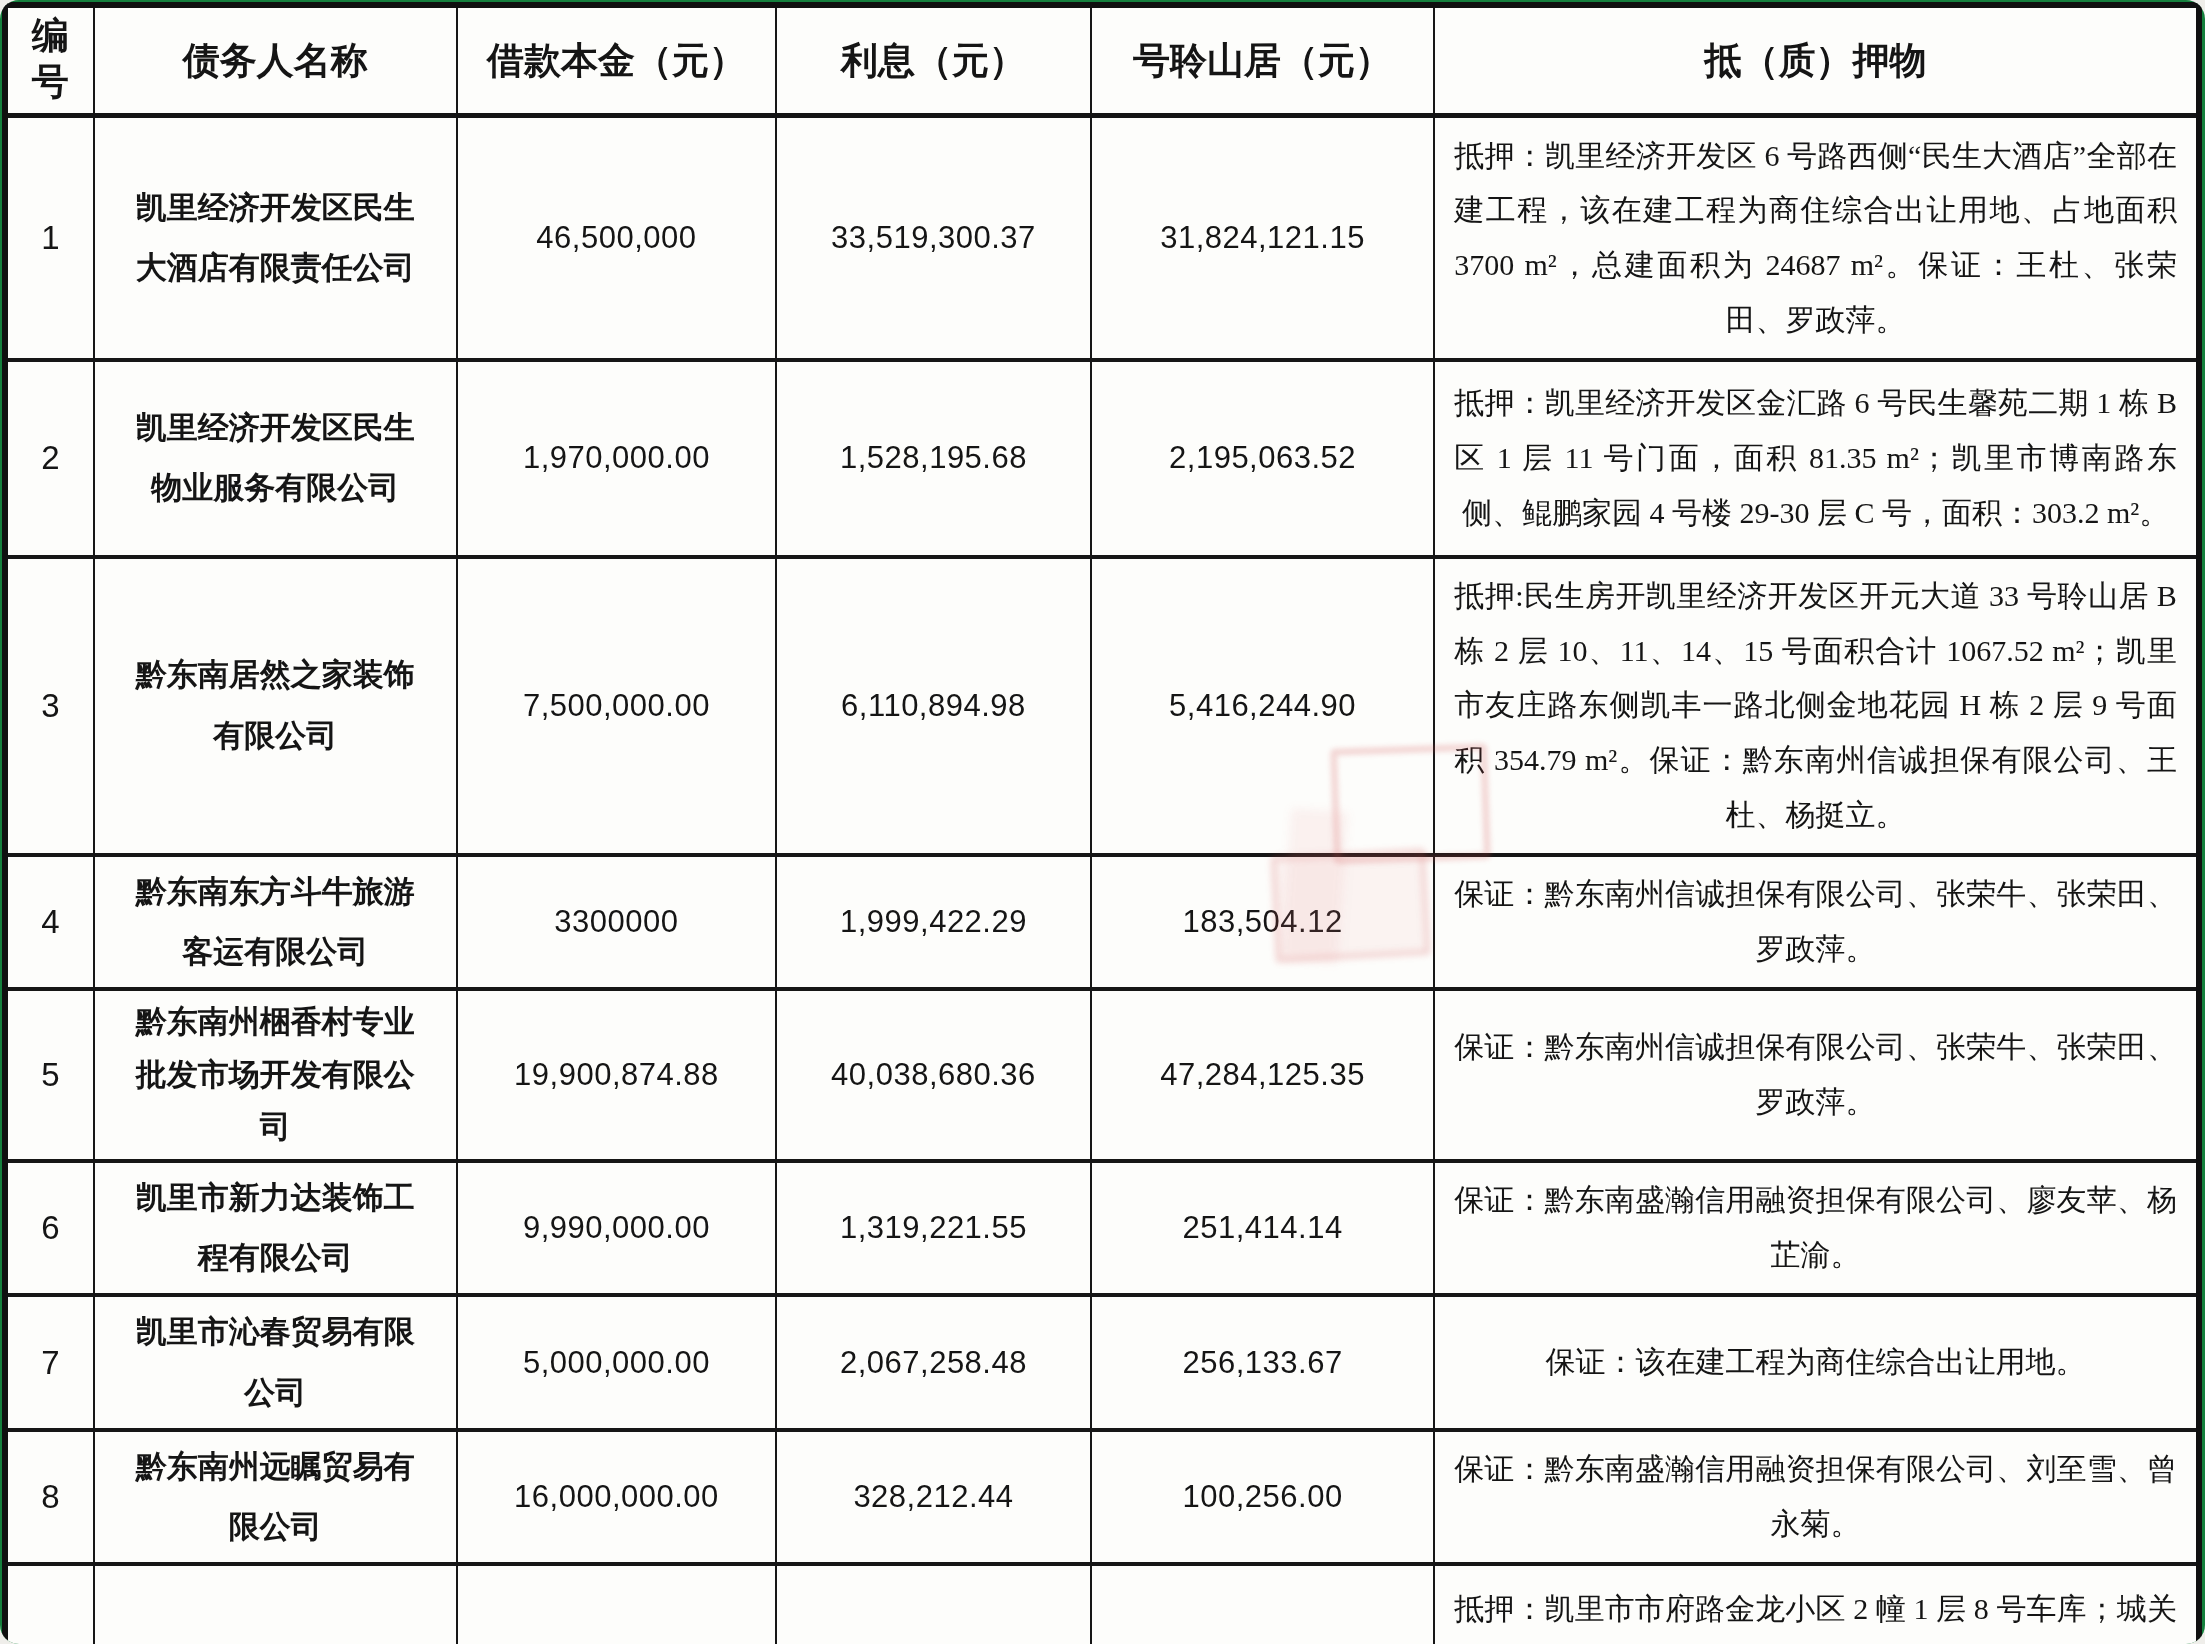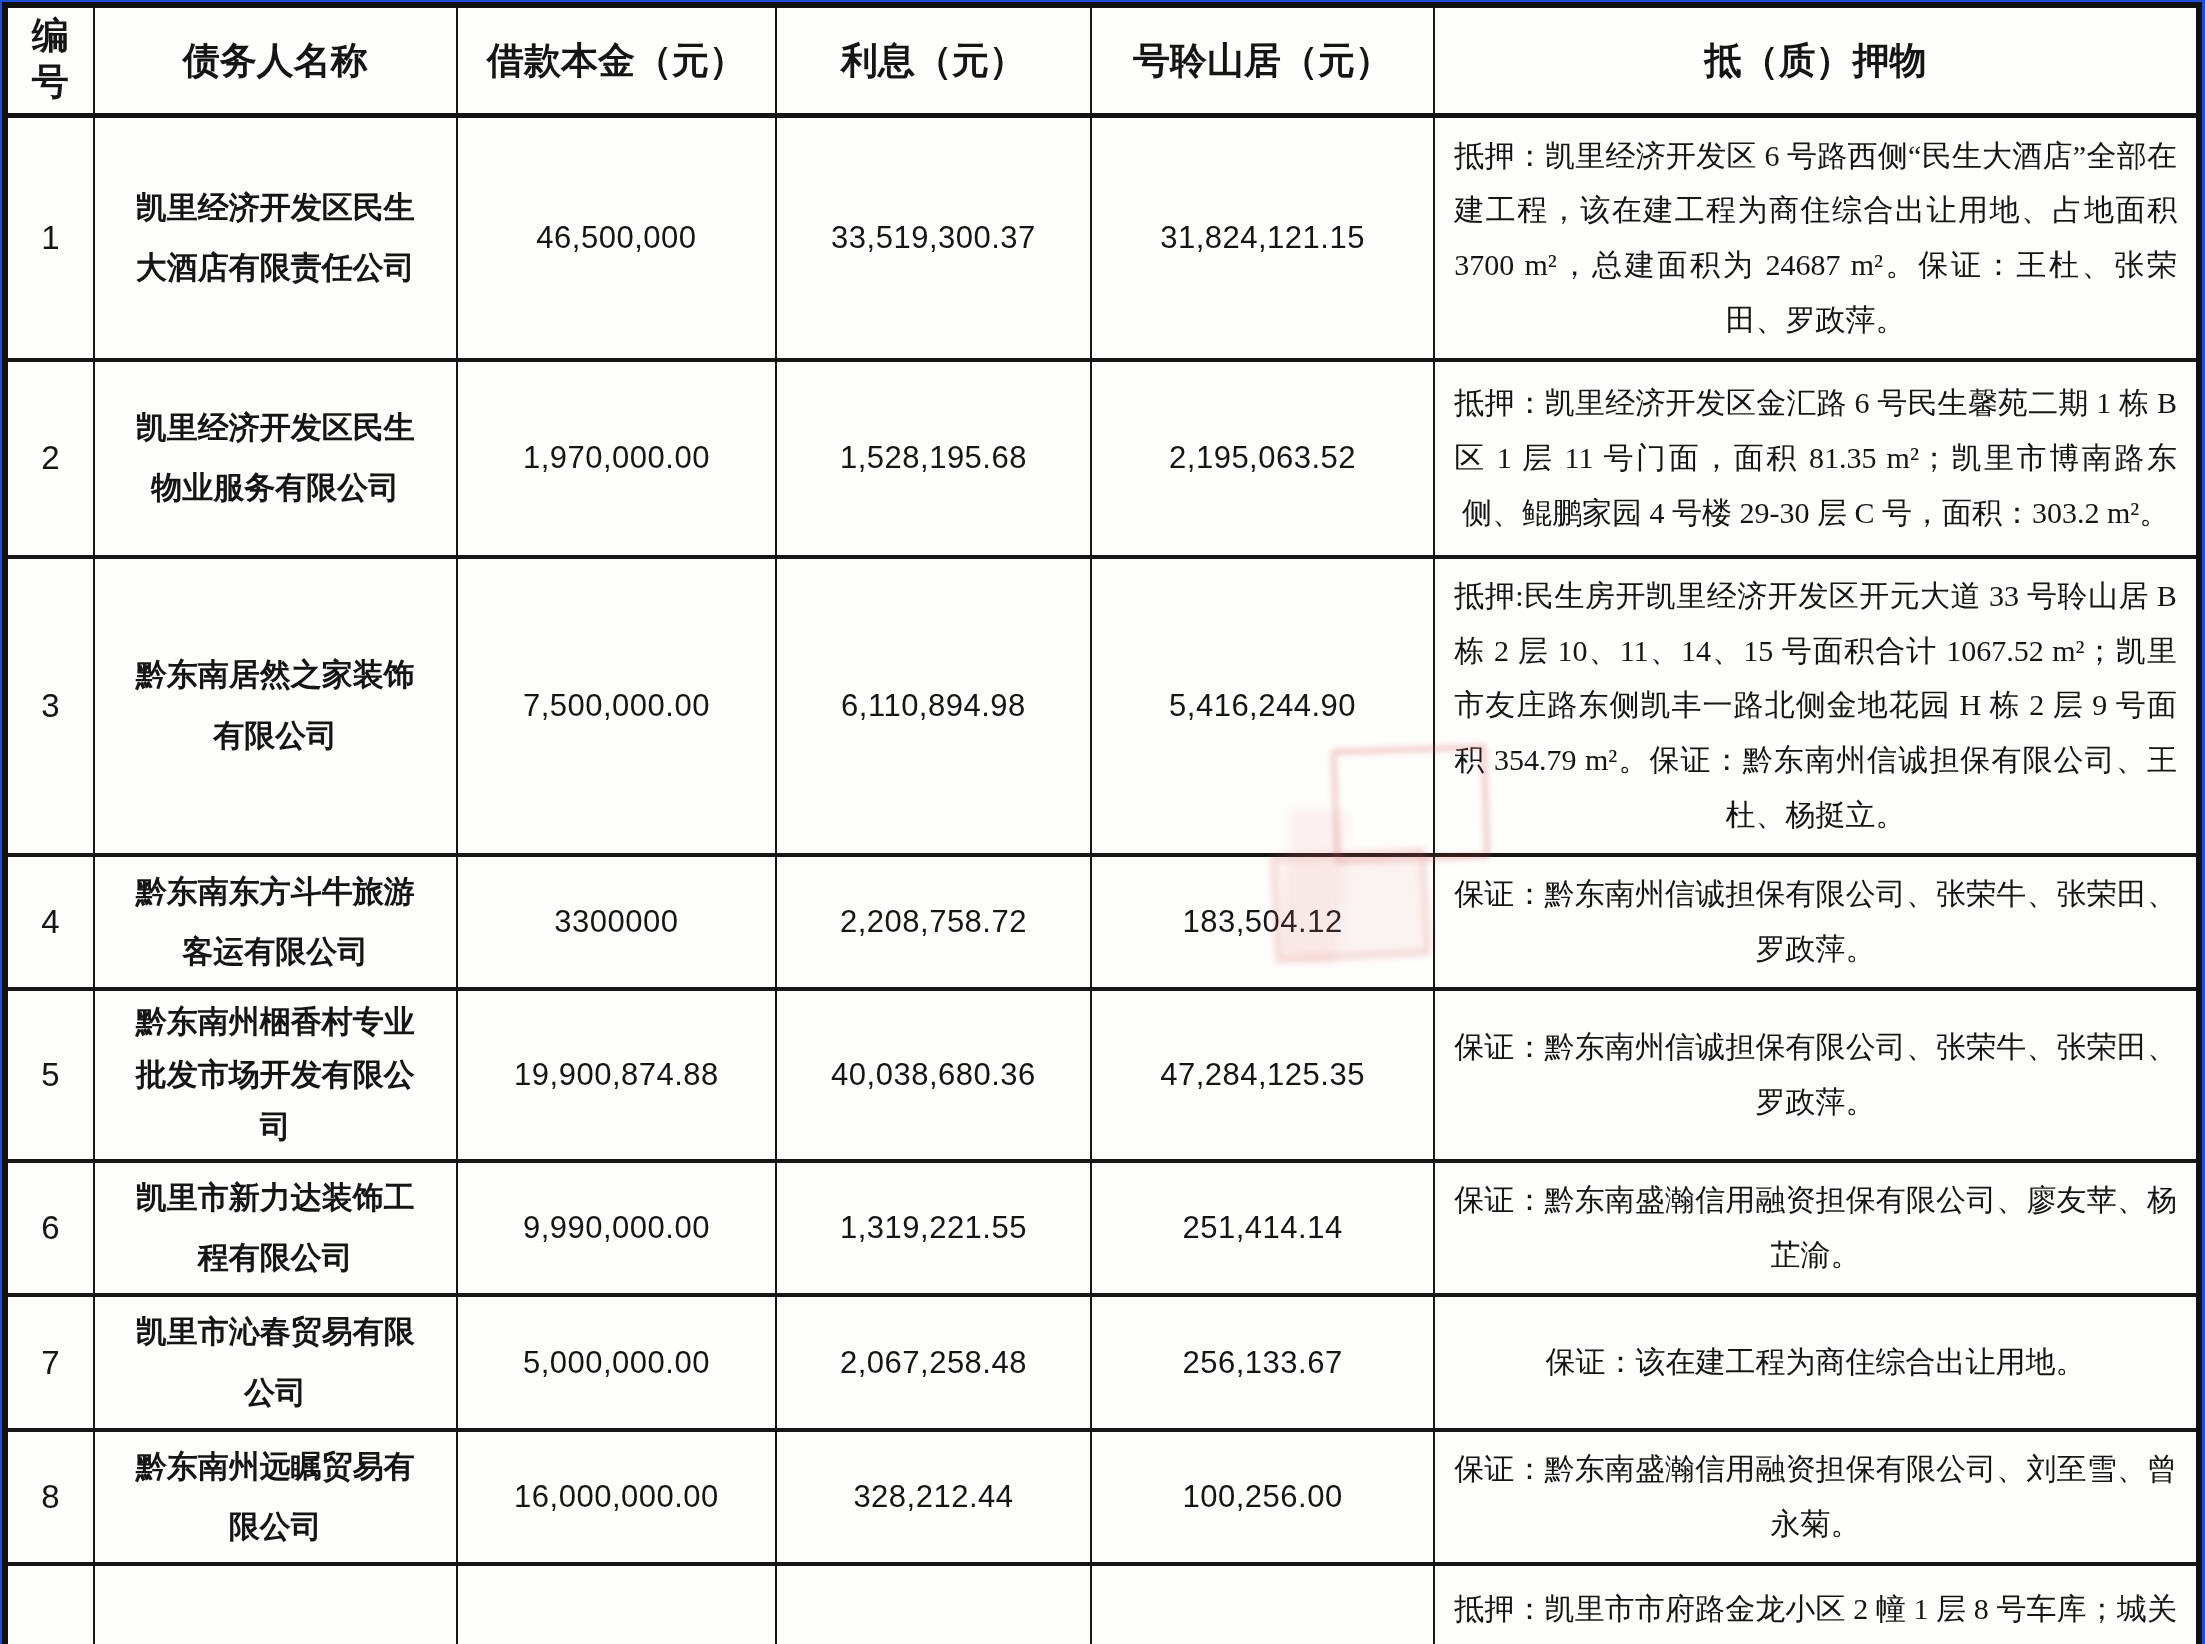--- a/index.html
+++ b/index.html
@@ -4,22 +4,23 @@
 <style>
   html,body{
     margin:0;padding:0;
     width:2205px;height:1645px;
     background:#efeeea;
     font-family:"Liberation Serif", serif;
     color:#151515;
   }
   .page{
     position:absolute;inset:0;
-    background:#1d4ed8;
+    background:#15803d;
     overflow:hidden;
+    border-radius:19px;
   }
   table.doc{
     position:absolute;left:1.9px;top:1.9px;
     width:2200px;height:1640px;
     border-collapse:collapse;
     table-layout:fixed;
     background:#fdfdfb;
   }
   col.c1{width:4.05%}
   col.c2{width:16.55%}
@@ -148,21 +149,21 @@
         <td class="cell-name">黔东南居然之家装饰有限公司</td>
         <td class="cell-num">7,500,000.00</td>
         <td class="cell-num">6,110,894.98</td>
         <td class="cell-num">5,416,244.90</td>
         <td class="cell-coll">抵押:民生房开凯里经济开发区开元大道 33 号聆山居 B 栋 2 层 10、11、14、15 号面积合计 1067.52 m²；凯里市友庄路东侧凯丰一路北侧金地花园 H 栋 2 层 9 号面积 354.79 m²。保证：黔东南州信诚担保有限公司、王杜、杨挺立。</td>
       </tr>
       <tr style="height:104px">
         <td class="cell-no">4</td>
         <td class="cell-name">黔东南东方斗牛旅游客运有限公司</td>
         <td class="cell-num">3300000</td>
-        <td class="cell-num">2,208,758.72</td>
+        <td class="cell-num">1,999,422.29</td>
         <td class="cell-num">183,504.12</td>
         <td class="cell-coll">保证：黔东南州信诚担保有限公司、张荣牛、张荣田、罗政萍。</td>
       </tr>
       <tr style="height:144px">
         <td class="cell-no">5</td>
         <td class="cell-name" style="line-height:1.7">黔东南州梱香村专业批发市场开发有限公司</td>
         <td class="cell-num">19,900,874.88</td>
         <td class="cell-num">40,038,680.36</td>
         <td class="cell-num">47,284,125.35</td>
         <td class="cell-coll">保证：黔东南州信诚担保有限公司、张荣牛、张荣田、罗政萍。</td>

